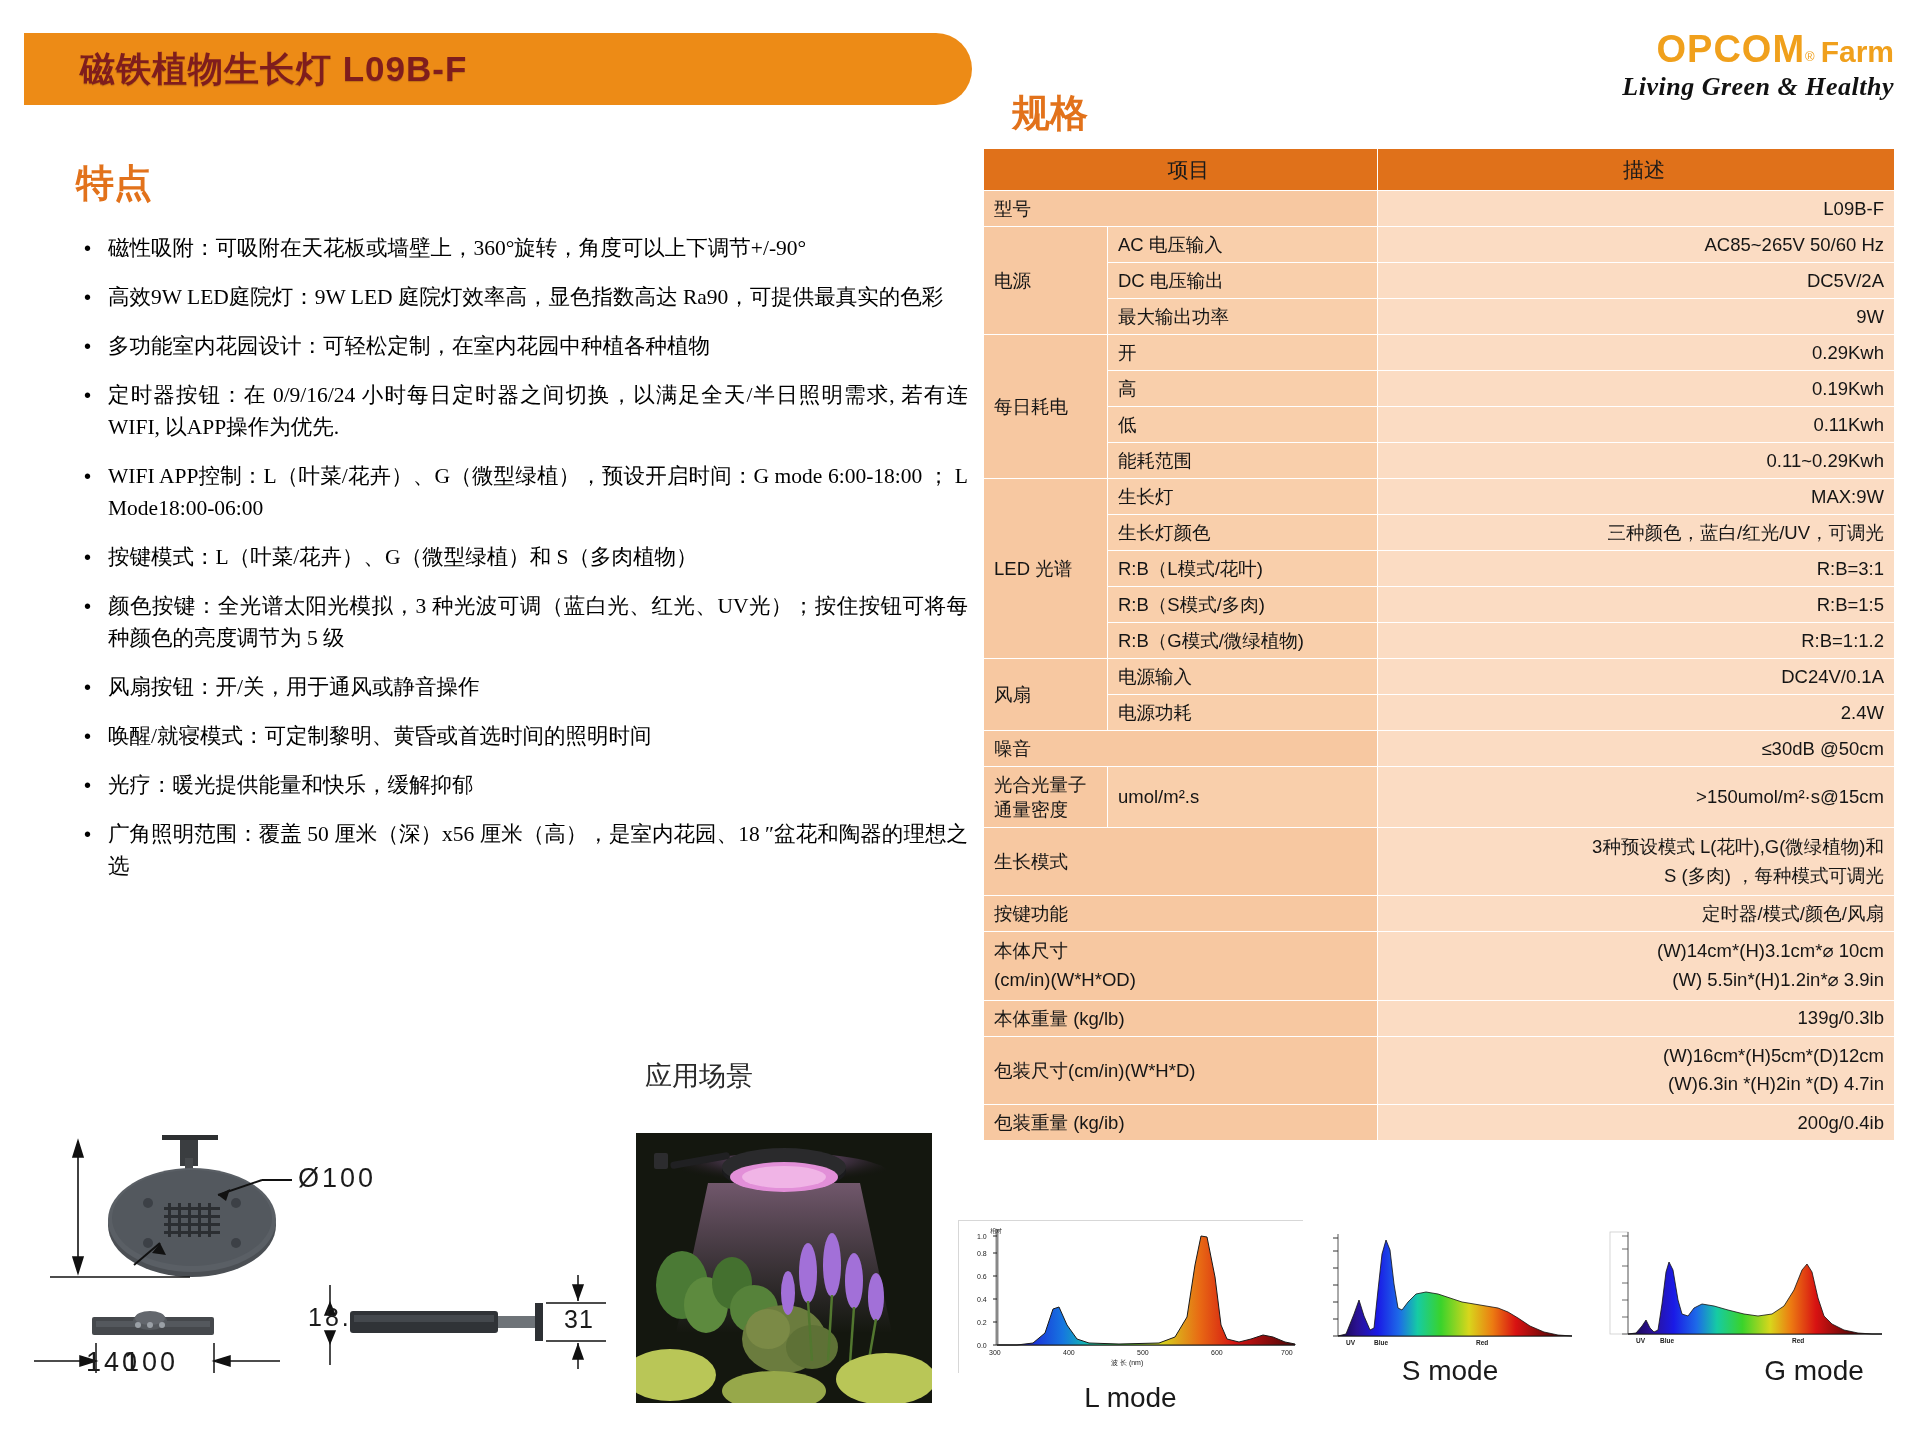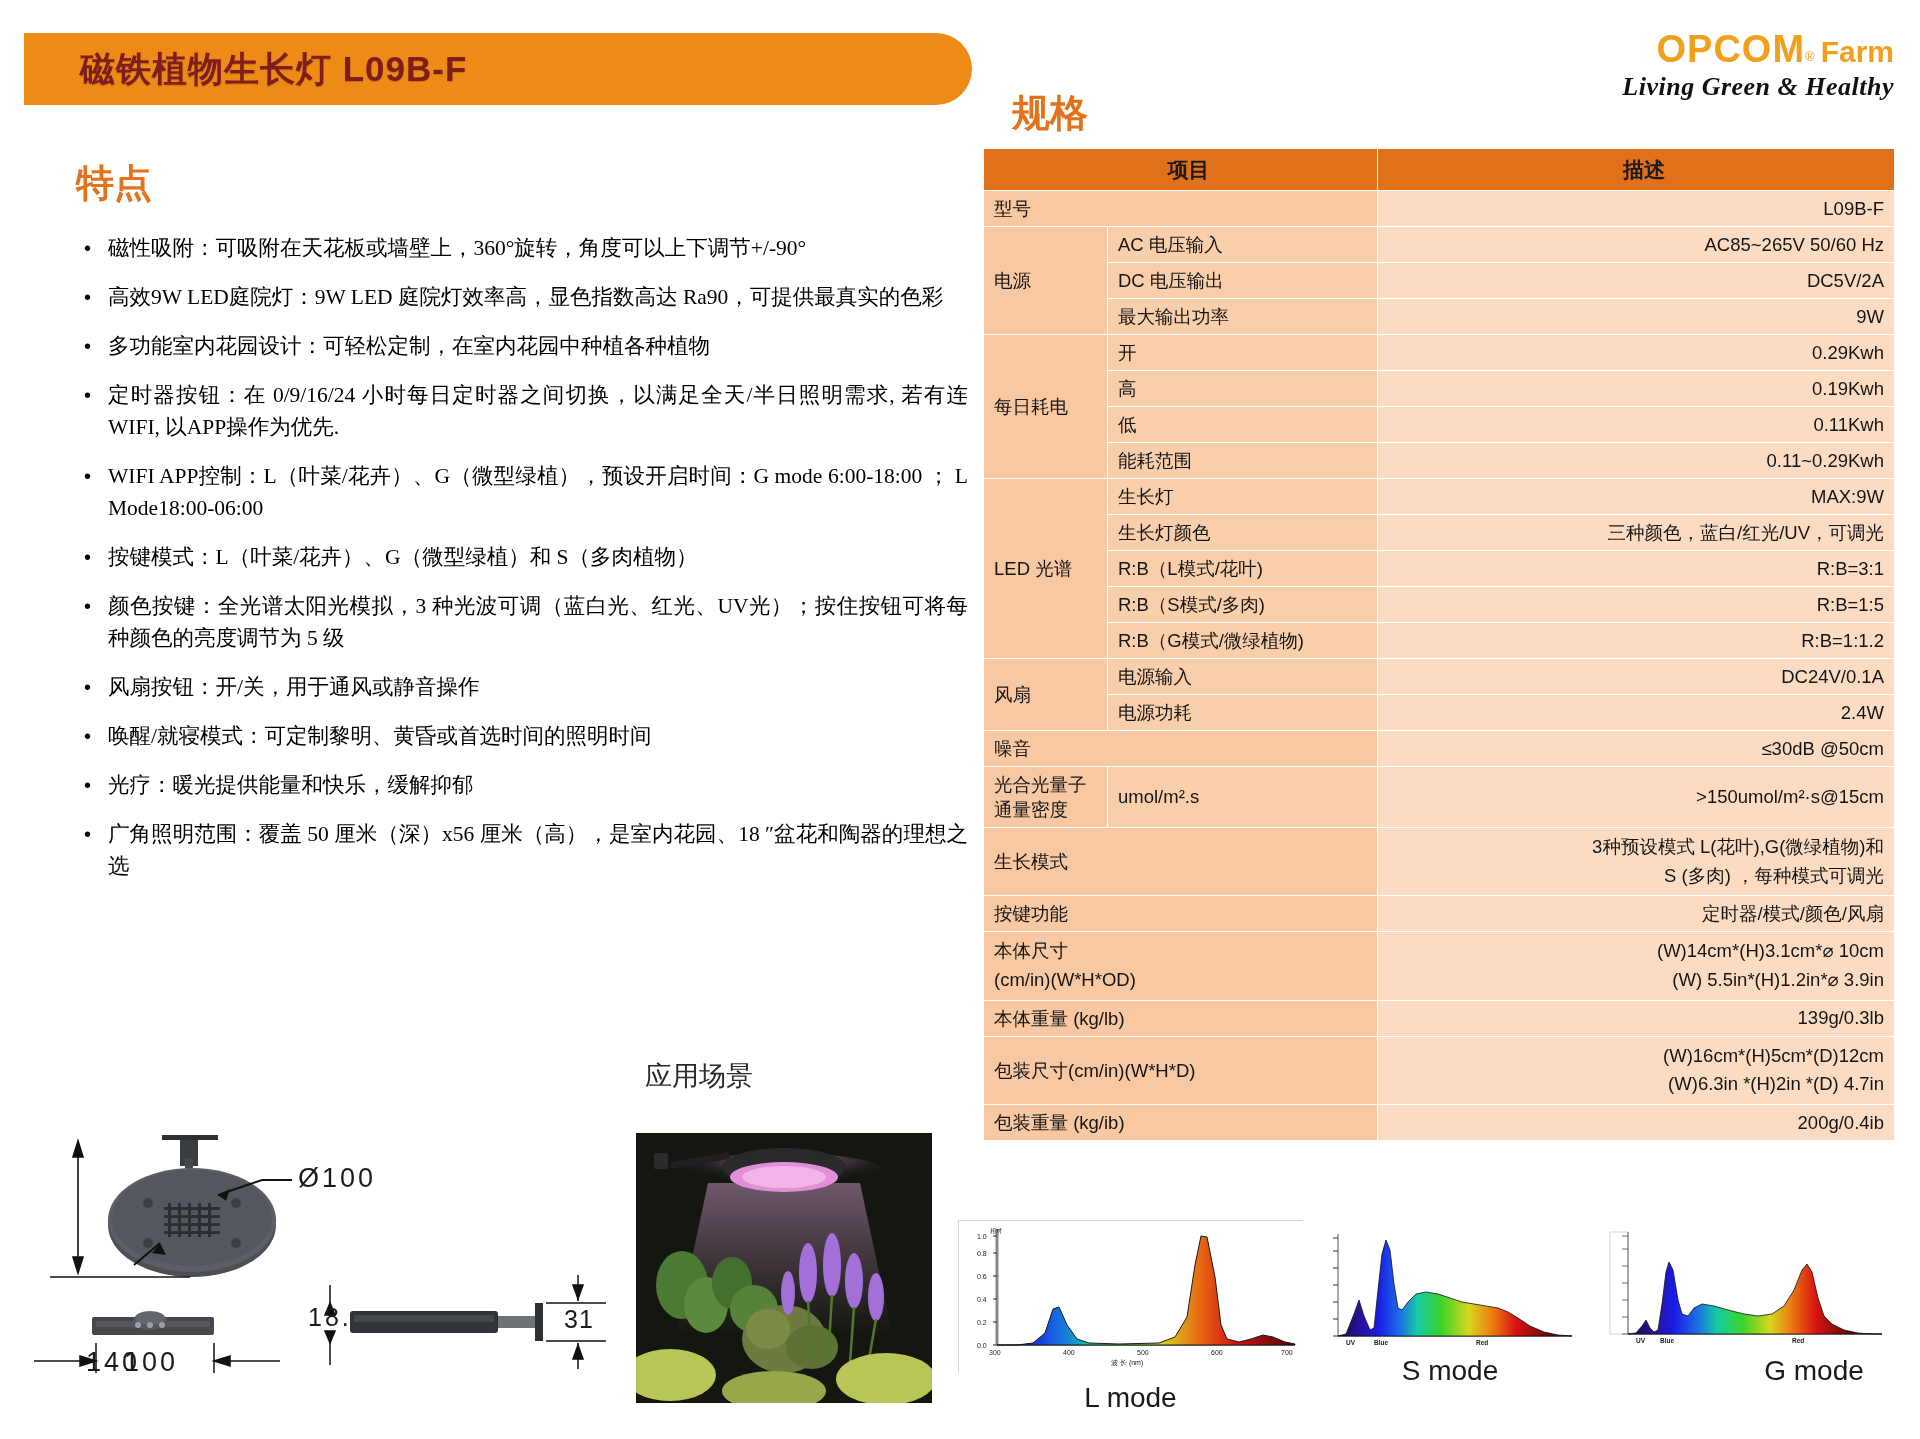--- a/index.html
+++ b/index.html
@@ -75,21 +75,21 @@
     font-family: "Liberation Sans", sans-serif;
   }
   .spec-table td, .spec-table th {
     border: 1px solid #ffffff;
     padding: 5px 10px;
     font-size: 18.5px;
     color: #151515;
     vertical-align: middle;
   }
   .spec-table th {
-    background: #E0711A; color: #1a1a1a; font-weight: bold;
+    background: #E0711A; color: #1a1a1a; font-weight: normal;
     font-size: 21px; height: 42px; text-align: center; padding-left: 26px;
   }
   td.lab   { background: #F7C8A1; width: 124px; margin-top: 40px; }
   td.sub   { background: #F9CFAB; width: 270px; text-align: left; }
   td.wide  { background: #F7C8A1; text-align: left; }
   td.val   { background: #FBDCC3; text-align: right; }
   .two-line { line-height: 1.55; }
 
   
   .drawing { position: absolute; left: 30px; top: 1125px; width: 600px; height: 300px; }

